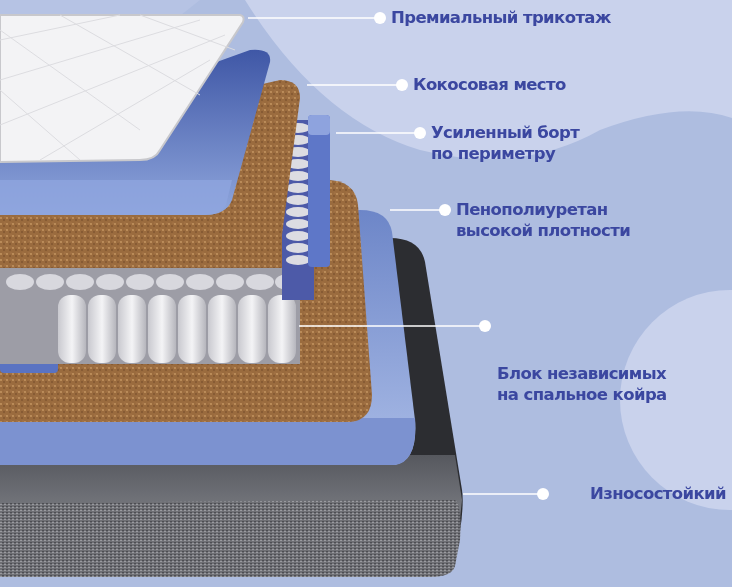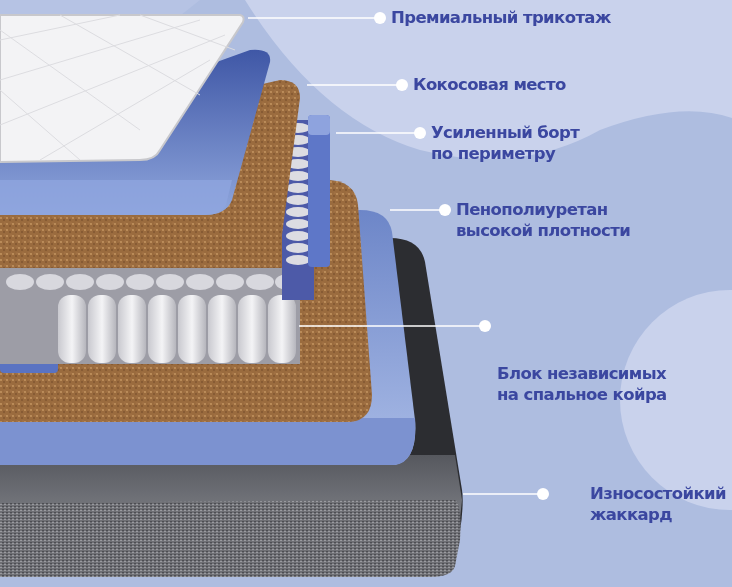--- a/index.html
+++ b/index.html
@@ -155,15 +155,14 @@
   <div class="label" style="left:431px;top:122px;">
     <span>Усиленный борт</span>
     <span>по периметру</span>
   </div>
   <div class="label" style="left:497px;top:315px;margin-top:48px;">
     <span>Блок независимых</span>
     <span>на спальное койра</span>
   </div>
   <div class="label" style="left:554px;top:483px;margin-left:36px;">
     <span>Износостойкий</span>
-    <span>жаккард</span>
   </div>
 </div>
 
 </body></html>

